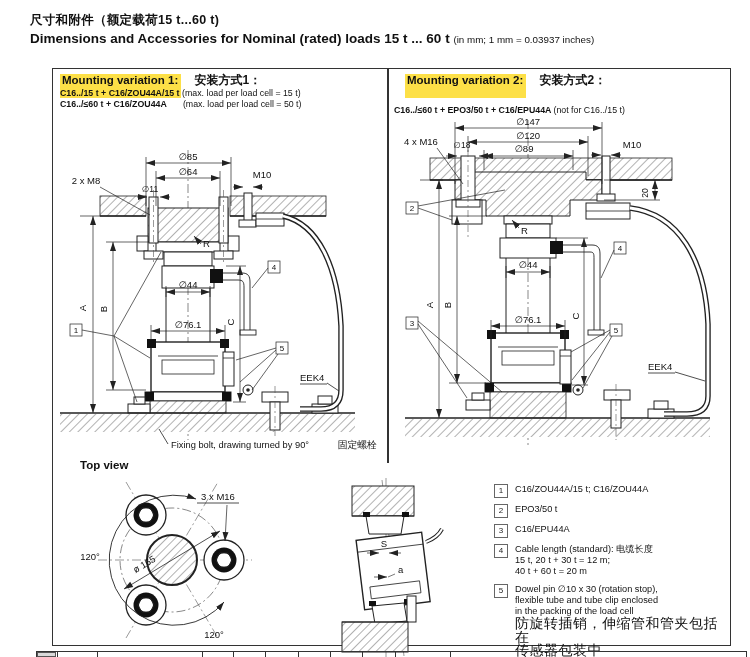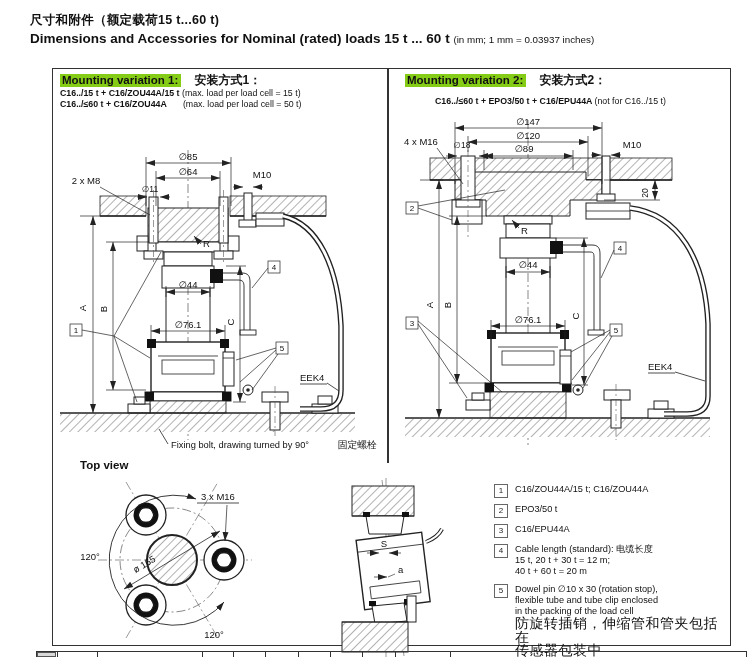--- a/index.html
+++ b/index.html
@@ -5,21 +5,21 @@
   html,body{margin:0;padding:0;background:#fff;}
   .page{position:relative;width:750px;height:657px;background:#fff;overflow:hidden;
         font-family:"Liberation Sans","DejaVu Sans",sans-serif;color:#111;}
   .abs{position:absolute;}
   .title-zh{left:30px;top:12px;font-size:12.5px;font-weight:bold;letter-spacing:.3px;}
   .title-en{left:30px;top:31px;font-size:13.5px;font-weight:bold;white-space:nowrap;}
   .title-note{font-size:9.8px;font-weight:normal;}
   .outer-box{left:52px;top:68px;width:677px;height:576px;border:1.5px solid #333;}
   .divider{left:387px;top:68px;width:1.5px;height:395px;background:#333;}
   .phead{font-size:11.5px;font-weight:bold;white-space:nowrap;}
-  .phead .hl{background:#84cc16;padding:0 3px 1px 2px;}
+  .phead .hl{background:#fde047;padding:0 3px 12px 2px;}
   .phead .zh{margin-left:10px;font-size:12px;}
   .pcfg{font-size:8.8px;font-weight:bold;white-space:nowrap;line-height:11.5px;}
   .pcfg .note{font-weight:normal;}
   .caption{font-size:9.3px;white-space:nowrap;}
   .caption .zh{margin-left:26px;font-size:9.8px;}
   .topview-label{left:80px;top:459px;font-size:11.5px;font-weight:bold;}
   .legend{left:494px;top:484px;width:232px;}
   .lrow{display:flex;margin-bottom:6px;}
   .lnum{width:12px;height:12px;border:1px solid #666;font-size:8px;line-height:12px;
         text-align:center;flex:0 0 12px;margin-right:7px;color:#222;}
@@ -56,21 +56,21 @@
   </div>
   <div class="abs pcfg" style="left:60px;top:99px;">
     <span>C16../≤60 t + C16/ZOU44A</span>
     <span class="note" style="margin-left:14px;">(max. load per load cell = 50 t)</span>
   </div>
 
   <div class="abs phead" style="left:405px;top:72px;">
     <span class="hl">Mounting variation 2:</span>
     <span class="zh">安装方式2：</span>
   </div>
-  <div class="abs pcfg" style="left:394px;top:96px;margin-left:41px;">
+  <div class="abs pcfg" style="left:394px;top:105px;">
     <span>C16../≤60 t + EPO3/50 t + C16/EPU44A</span>
     <span class="note">(not for C16../15 t)</span>
   </div>
 
   <svg class="abs" style="left:0;top:0;" width="750" height="657" viewBox="0 0 750 657">
     <defs>
       <pattern id="ht" patternUnits="userSpaceOnUse" width="6" height="6" patternTransform="rotate(45)">
         <rect width="6" height="6" fill="#fff"></rect>
         <line x1="0" y1="0" x2="0" y2="6" stroke="#555" stroke-width="0.9"></line>
       </pattern>

